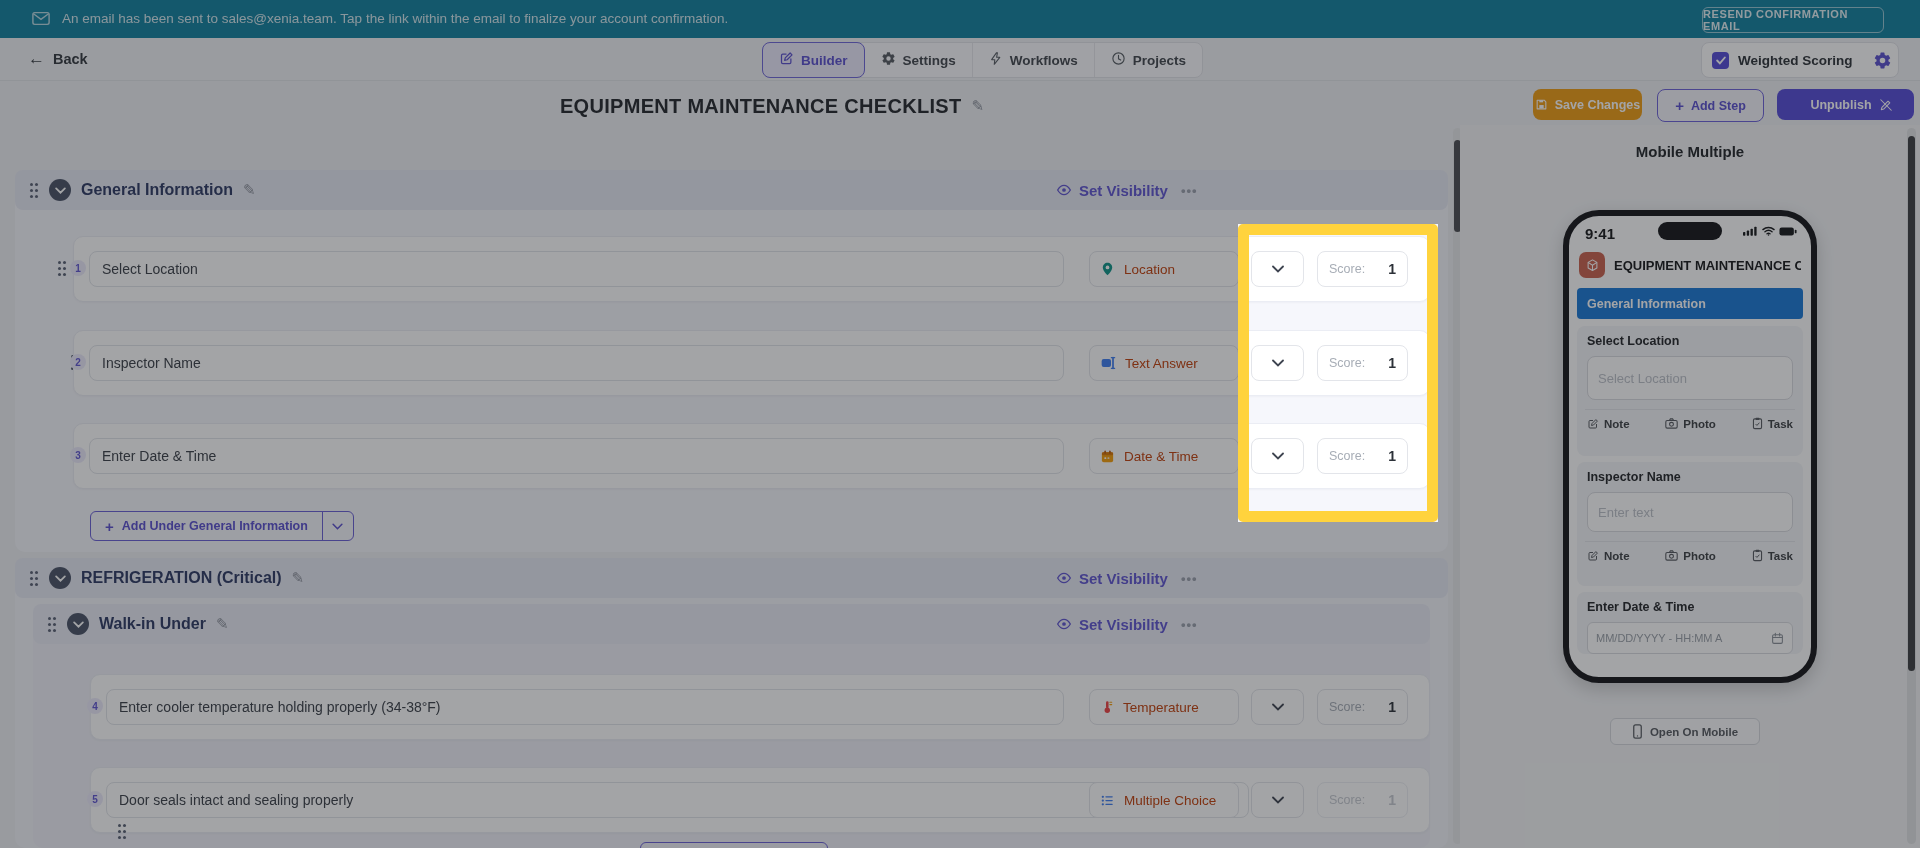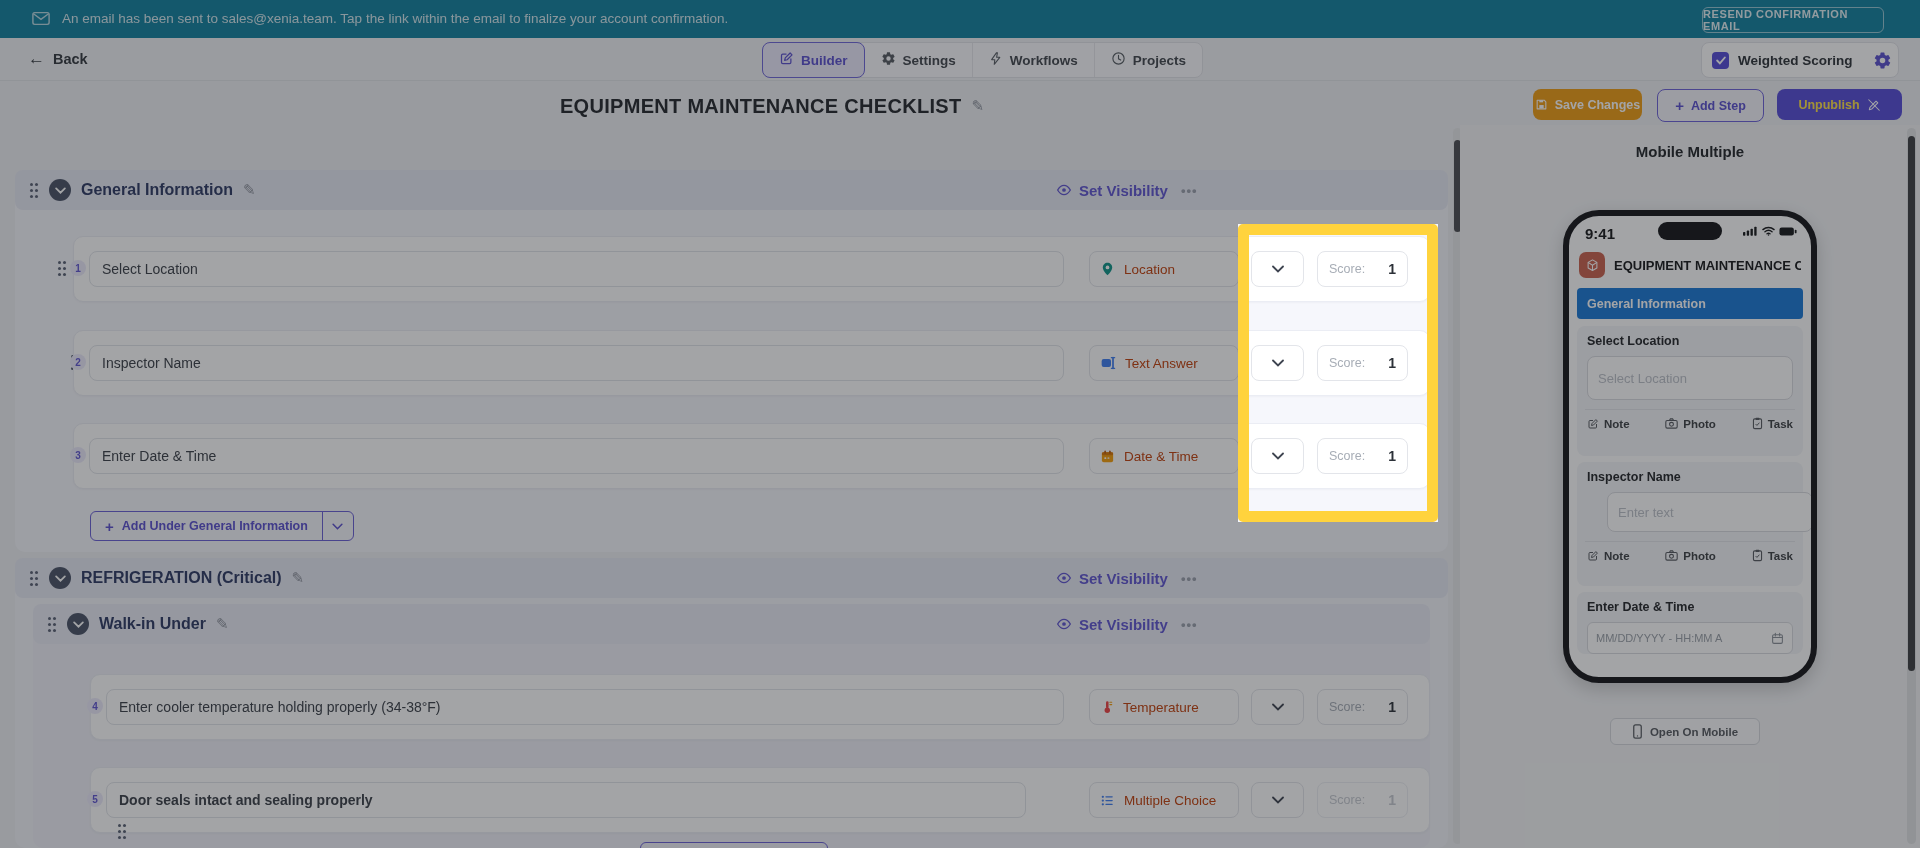--- a/index.html
+++ b/index.html
@@ -33,21 +33,21 @@
   #weighted-divider{width:1px;height:20px;background:#e4e6ea;margin-left:2px;}
 
   
   #page-title-wrap{left:422px;top:90px;width:700px;height:32px;justify-content:center;gap:10px;}
   #page-title{font-size:20px;font-weight:800;letter-spacing:.3px;color:#24272c;white-space:nowrap;}
   .edit-glyph{color:#8b909a;font-size:15px;cursor:pointer;}
   .btn{border-radius:8px;font-size:12.5px;font-weight:700;display:flex;align-items:center;
        justify-content:center;gap:7px;cursor:pointer;white-space:nowrap;border:none;}
   #save-btn{background:#EF9D13;color:#fff;}
   #add-step-btn{background:#f4f4fb;color:#5B50CF;border:1px solid #6d62d9;}
-  #unpublish-btn{background:#554BD8;color:#fde047;}
+  #unpublish-btn{background:#554BD8;color:#ffffff;padding-left:12px;}
 
   
   .section-box{background:#f6f7fc;border-radius:10px;}
   .section-bar{height:40px;gap:10px;padding-left:15px;background:#e7e9f4;border-radius:8px;}
   .section-title{font-size:16px;font-weight:800;color:#2d3a63;white-space:nowrap;}
   .chev-circle{width:22px;height:22px;border-radius:50%;background:#4A5367;display:flex;
     align-items:center;justify-content:center;cursor:pointer;flex:none;}
   .dots{position:relative;display:inline-block;width:9px;height:15px;cursor:grab;flex:none;}
   .dots::before{content:"";position:absolute;left:0;top:0;width:3px;height:3px;border-radius:50%;
     background:#596173;box-shadow:0 6px 0 #596173,0 12px 0 #596173,5px 0 0 #596173,5px 6px 0 #596173,5px 12px 0 #596173;}
@@ -415,21 +415,21 @@
     </div>
     <div class="score-box" style="left:1226px;">
       <span class="score-label">Score:</span>
       <span class="score-value">1</span>
     </div>
   </div>
 
   
   <span class="qnum abs" style="left:87px;top:791px;">5</span>
   <div class="qcard abs" style="left:90px;top:767px;width:1338px;height:64px;">
-    <input class="qinput" style="left: 15px; width: 920px; font-weight: bold;" value="Door seals intact and sealing properly">
+    <input class="qinput" style="left: 15px; width: 1143px;" value="Door seals intact and sealing properly">
     <div class="type-badge flex" style="left:998px;">
       <span style="display:flex;">
         <svg width="15" height="15" viewBox="0 0 24 24">
             <circle cx="4.5" cy="6" r="1.8" fill="#3F7DF0"></circle>
             <circle cx="4.5" cy="12" r="1.8" fill="#3F7DF0"></circle>
             <circle cx="4.5" cy="18" r="1.8" fill="#3F7DF0"></circle>
             <rect x="8.5" y="5" width="12" height="2.2" rx="1.1" fill="#3F7DF0"></rect>
             <rect x="8.5" y="11" width="12" height="2.2" rx="1.1" fill="#3F7DF0"></rect>
             <rect x="8.5" y="17" width="12" height="2.2" rx="1.1" fill="#3F7DF0"></rect>
           </svg>
@@ -525,21 +525,21 @@
                 <rect x="6.5" y="1.5" width="7" height="4" rx="1.2" fill="#55595f"></rect>
                 <path d="M6.5 13l2.5 2.5 4.5-5" fill="none" stroke="#55595f" stroke-width="1.8"></path>
               </svg>
             <span>Task</span>
           </span>
         </div>
       </div>
 
       <div class="mcard" style="top:246px;height:124px;">
         <div class="m-label">Inspector Name</div>
-        <input class="m-input" style="height: 40px; margin-left: 20px;" readonly="" placeholder="Enter text">
+        <input class="m-input" style="height: 40px;" readonly="" placeholder="Enter text">
         <div class="m-divider"></div>
         <div class="m-actions">
           <span class="m-action flex">
             <svg width="12" height="12" viewBox="0 0 24 24">
                 <path d="M12 5H6a2 2 0 0 0-2 2v11a2 2 0 0 0 2 2h11a2 2 0 0 0 2-2v-6" fill="none" stroke="#55595f" stroke-width="2"></path>
                 <path d="M17.8 3.2l3 3L13 14l-4 1 1-4z" fill="none" stroke="#55595f" stroke-width="2" stroke-linejoin="round"></path>
               </svg>
             <span>Note</span>
           </span>
           <span class="m-action flex">

